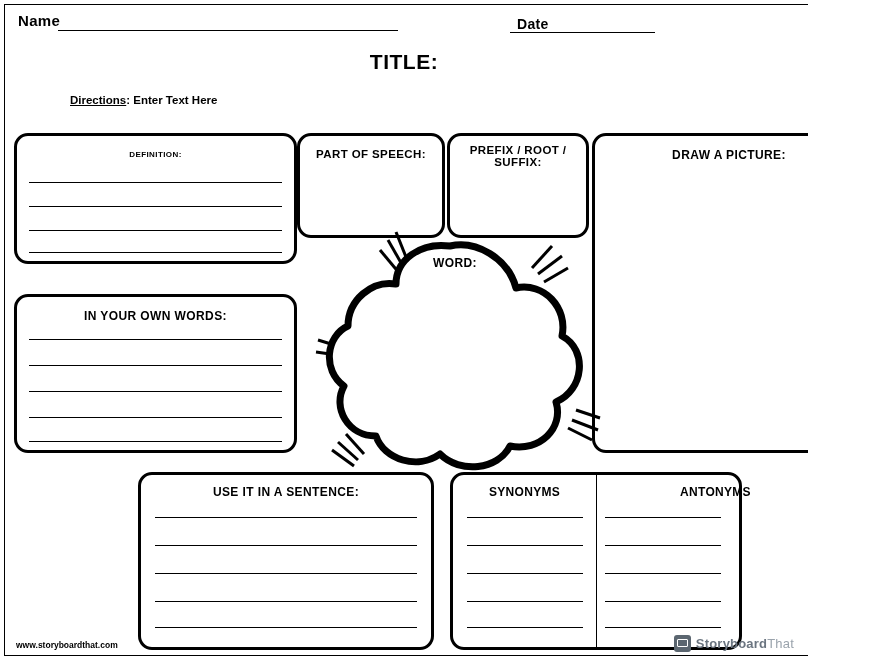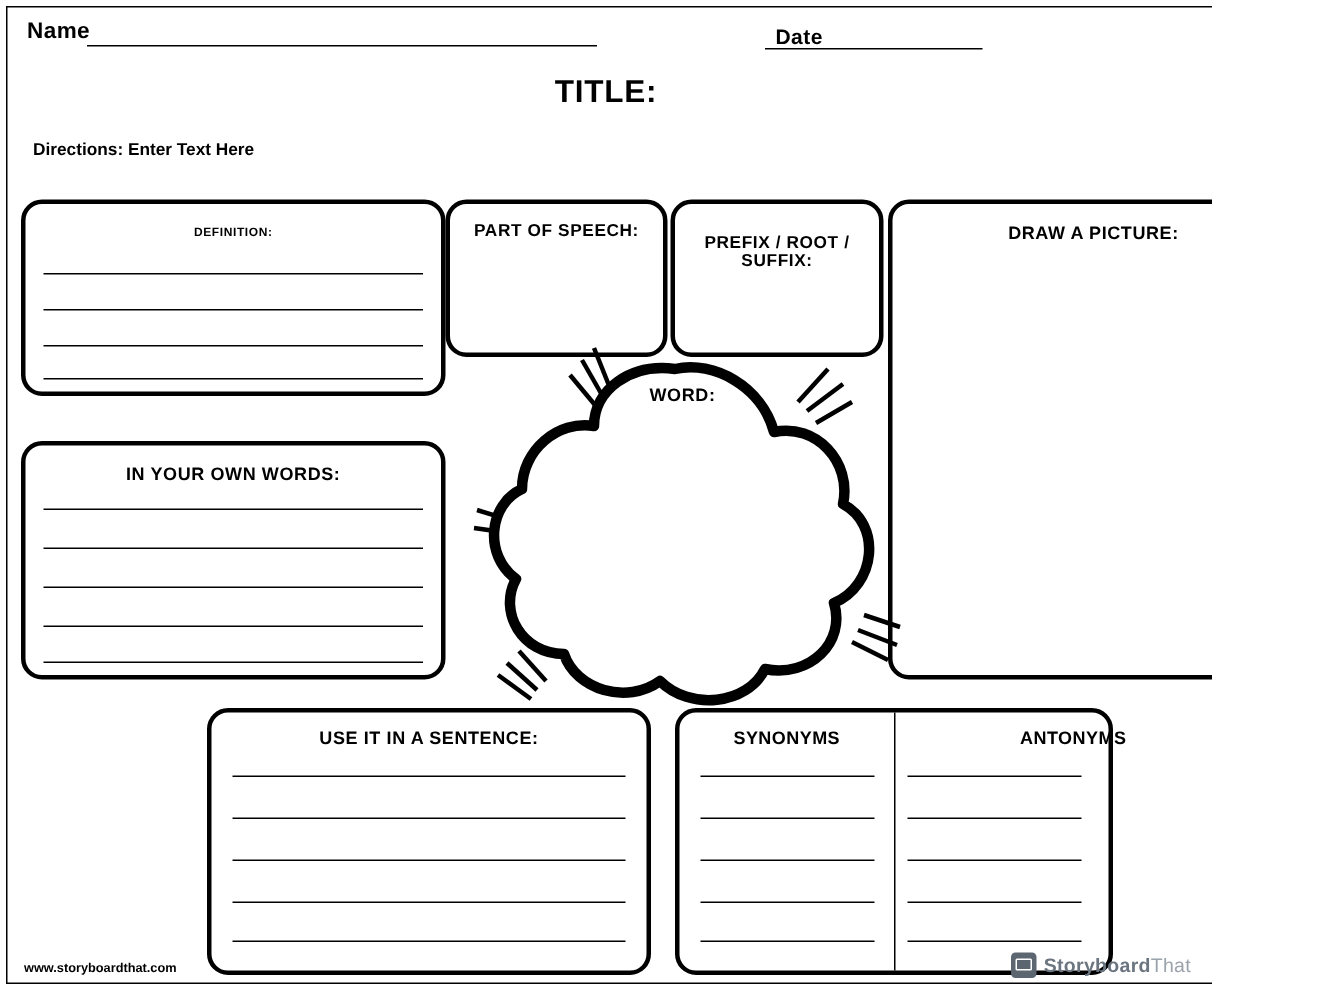--- a/index.html
+++ b/index.html
@@ -71,20 +71,22 @@
     letter-spacing: .5px;
   }
   .directions {
     position: absolute;
     left: 22px;
     top: 94px;
     font-size: 11.5px;
     font-weight: bold;
   }
   .directions .dir-word {
+    text-decoration: underline;
+    margin-left: 48px;
   }
   .directions .dir-text {
     font-weight: bold;
     margin-top: 34px;
   }
 
   
   .box {
     position: absolute;
     border: 3px solid #000;
@@ -110,21 +112,21 @@
   #definition-box { left: 14px; top: 133px; width: 283px; height: 131px; }
   #definition-box .box-title { top: 14px; font-size: 8px; left: 0; right: 0; text-align: center; }
   
   #own-words-box { left: 14px; top: 294px; width: 283px; height: 159px; }
   #own-words-box .box-title { top: 12px; font-size: 12px; }
   
   #pos-box { left: 297px; top: 133px; width: 148px; height: 105px; }
   #pos-box .box-title { top: 12px; font-size: 11.5px; }
   
   #prefix-box { left: 447px; top: 133px; width: 142px; height: 105px; }
-  #prefix-box .box-title { top: 20px; font-size: 11.5px; }
+  #prefix-box .box-title { top: 8px; font-size: 11.5px; }
   
   #draw-box { left: 592px; top: 133px; width: 274px; height: 320px; }
   #draw-box .box-title { top: 12px; font-size: 12px; }
   
   #sentence-box { left: 138px; top: 472px; width: 296px; height: 178px; }
   #sentence-box .box-title { top: 10px; font-size: 12px; }
   
   #synant-box { left: 450px; top: 472px; width: 292px; height: 178px; }
   .synant-head {
     position: absolute;

